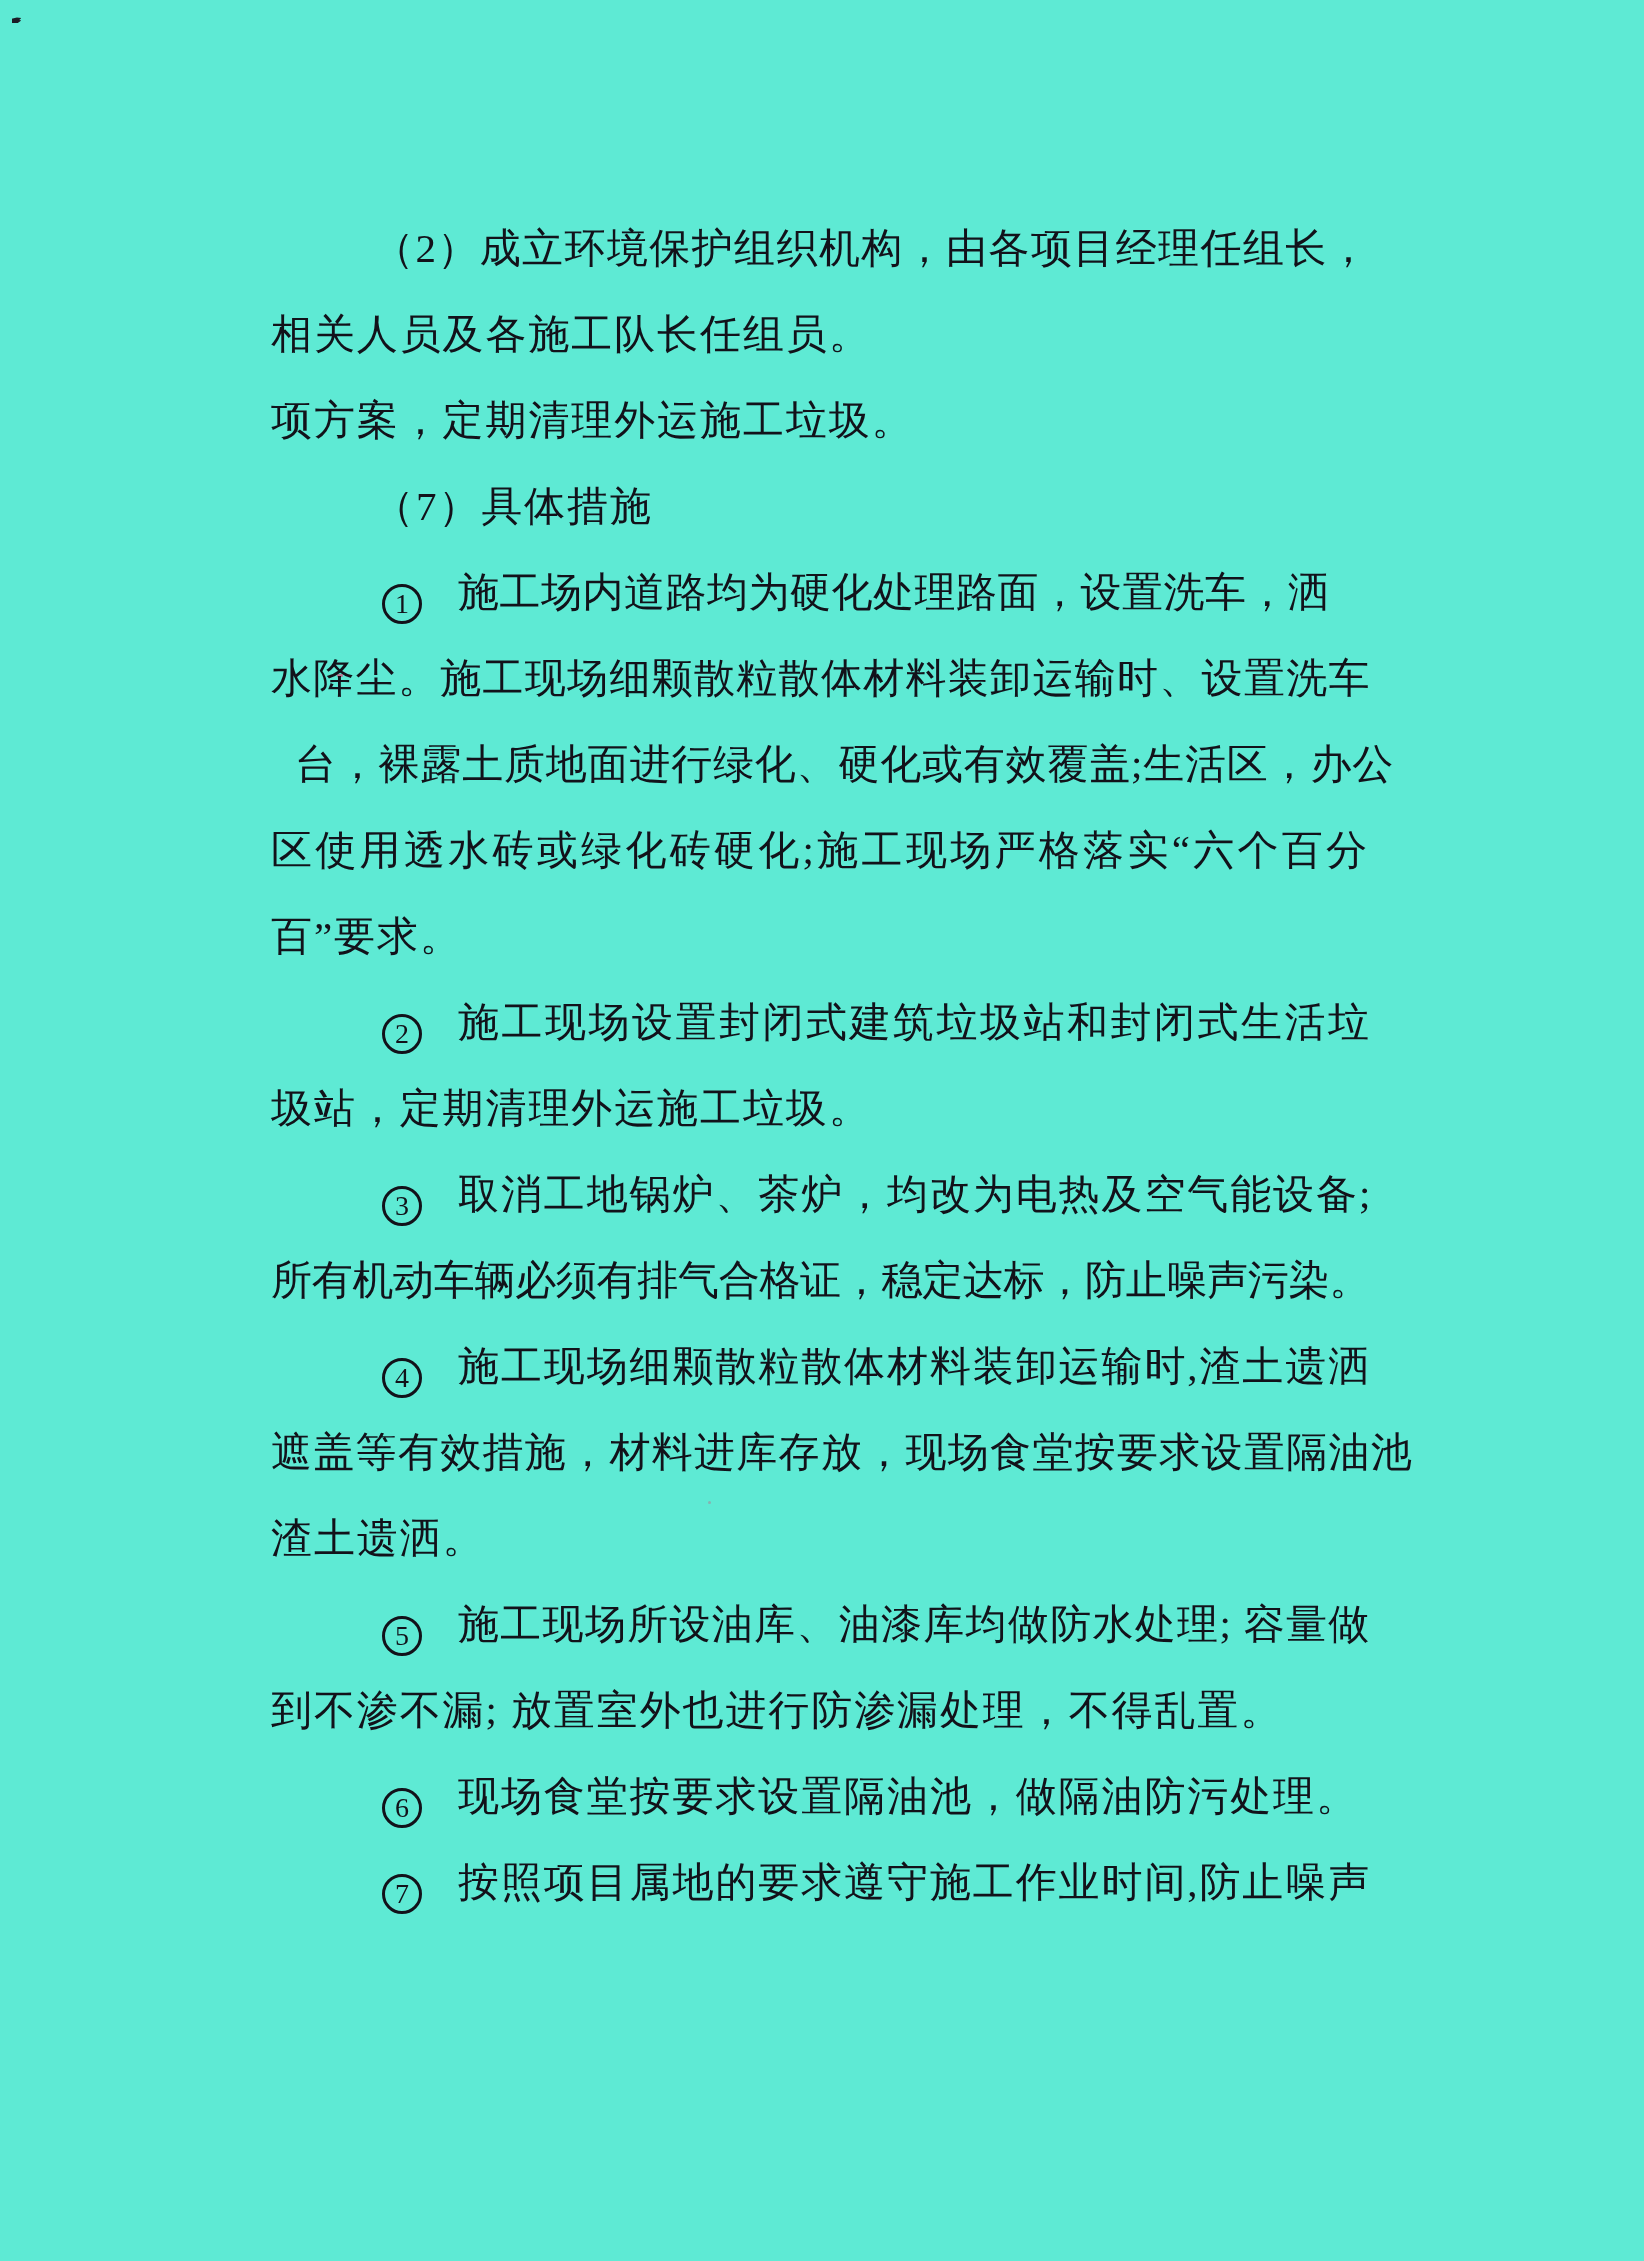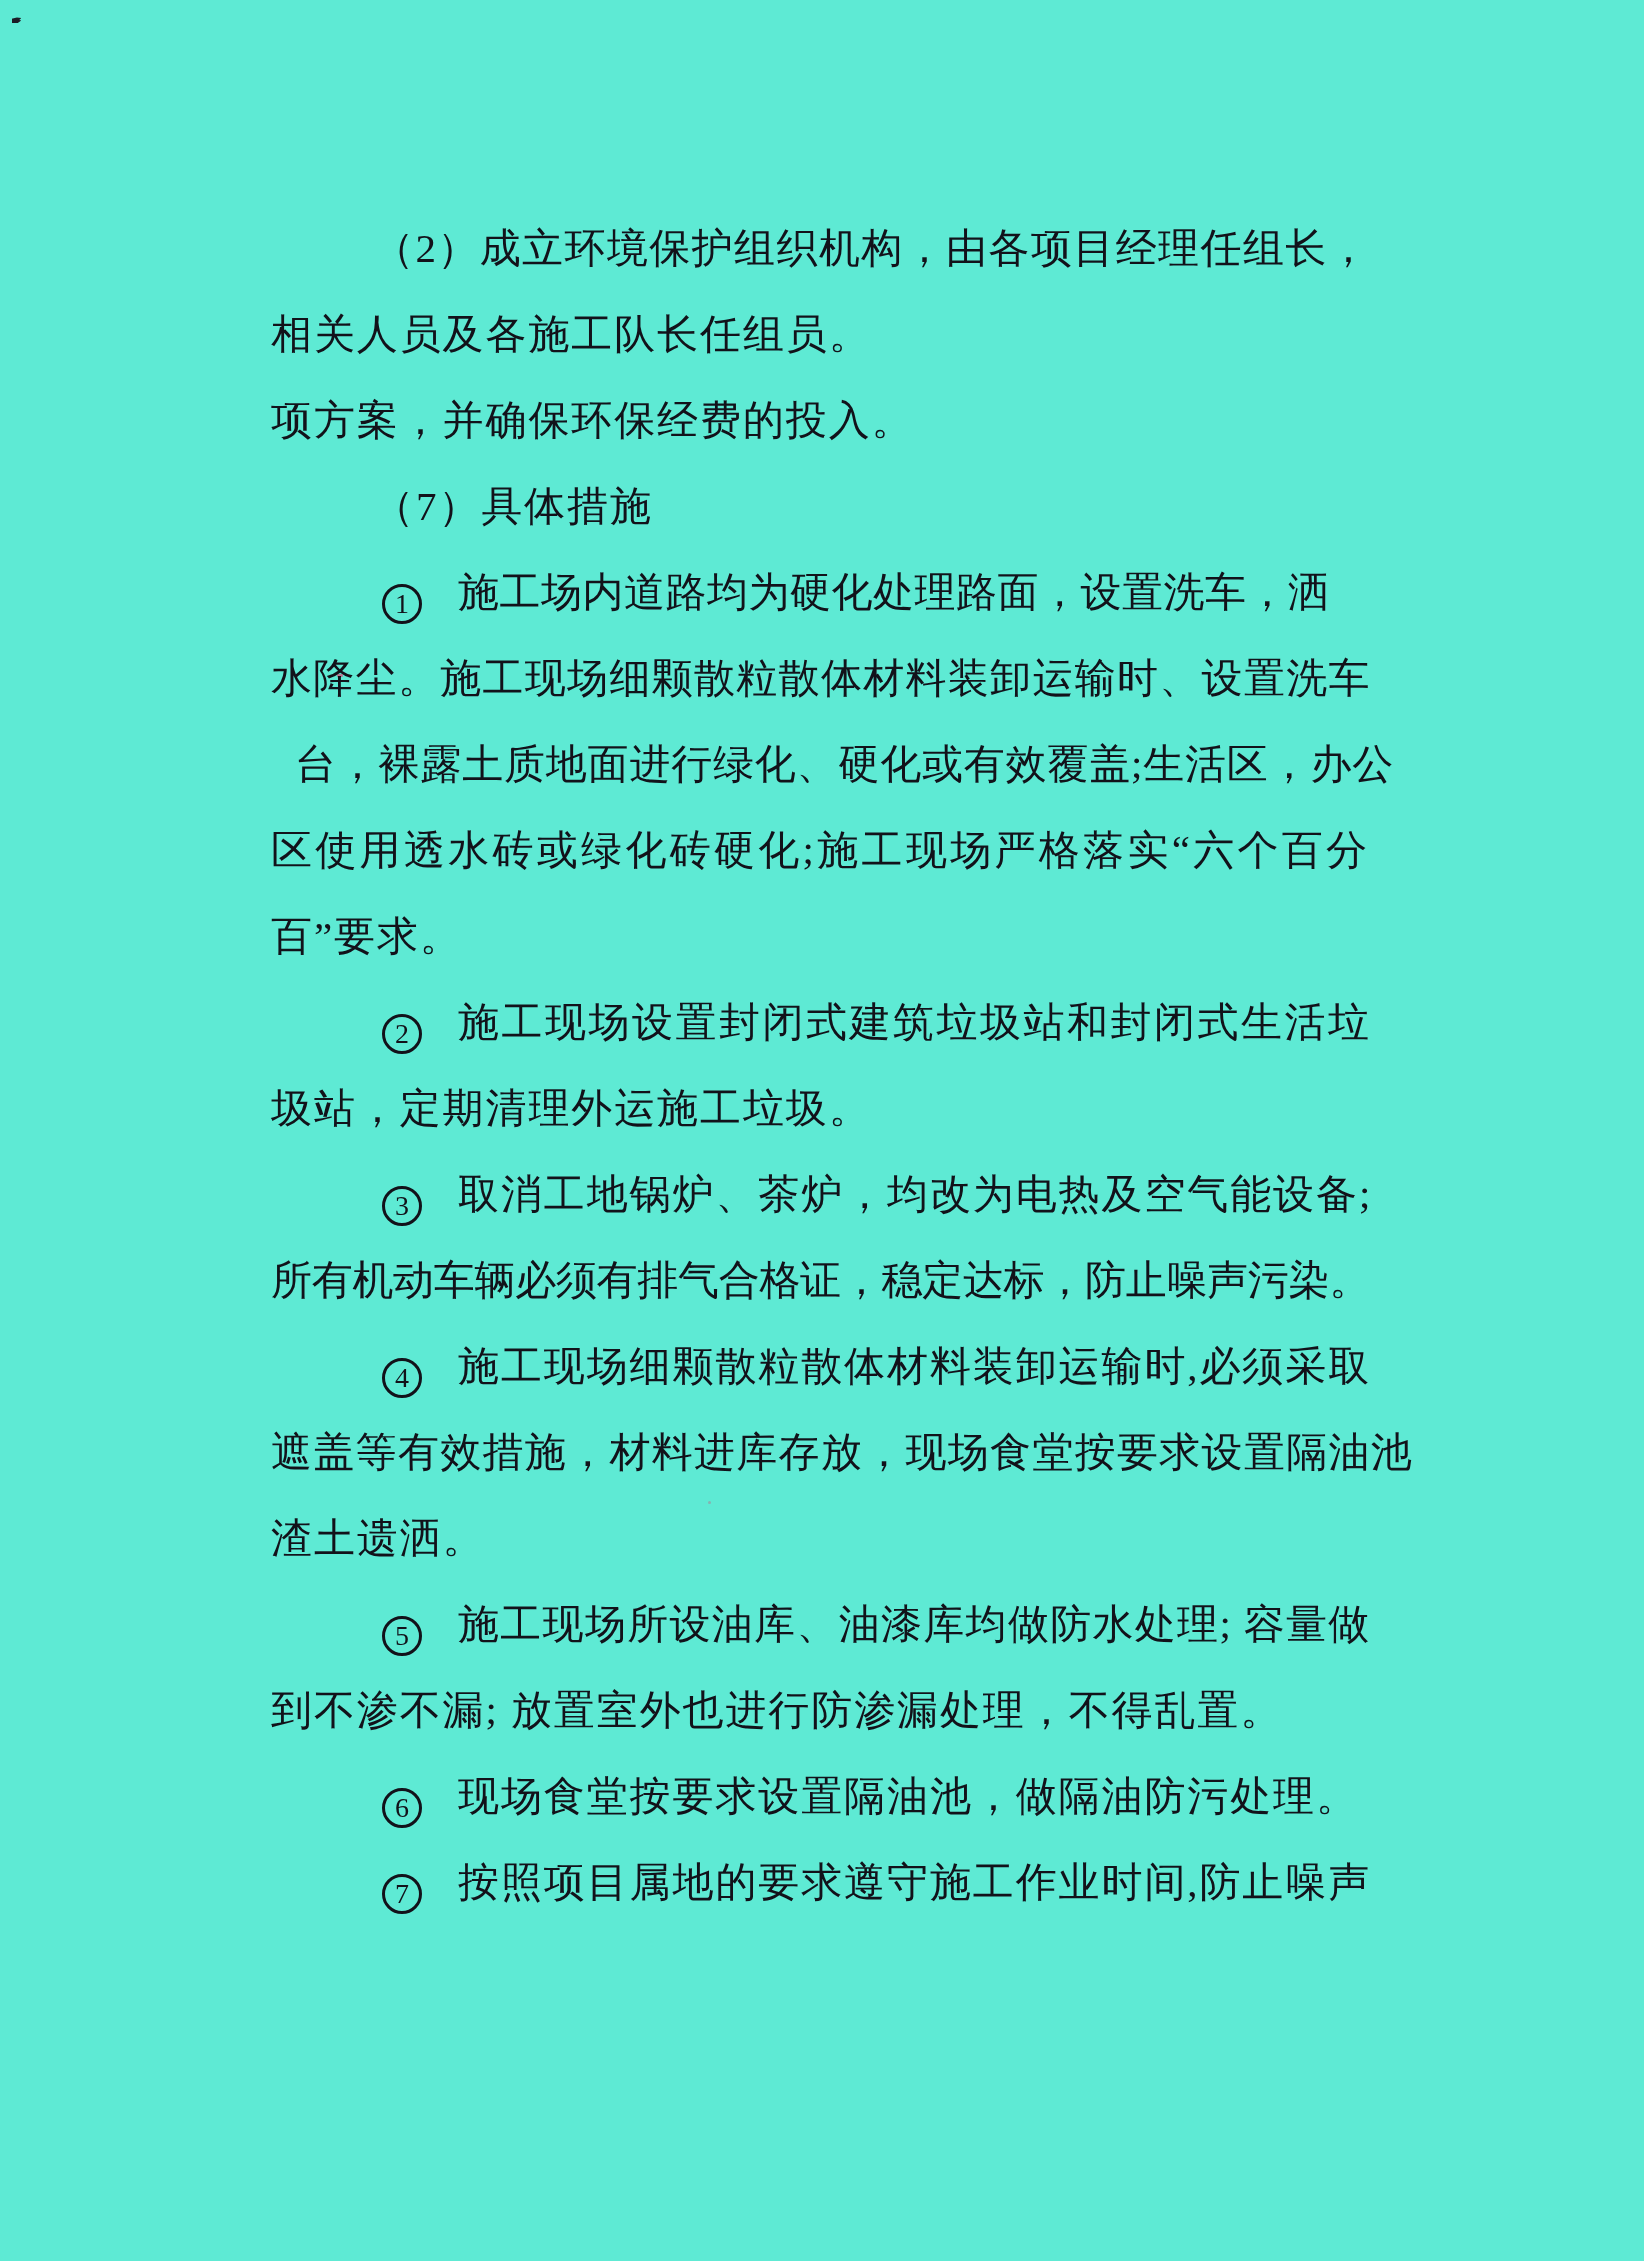--- a/index.html
+++ b/index.html
@@ -61,32 +61,32 @@
 </head>
 <body>
 
 <div class="page" style="background: #5eead4; color: rgb(18, 18, 26);">
   <div class="speck speck-corner"></div>
   <div class="speck speck-pink"></div>
   <div class="speck speck-dot"></div>
   <div class="doc-body" id="doc-body">
       <div class="line para fill"><span class="txt" style="letter-spacing: 1.4px;">（2）成立环境保护组织机构，由各项目经理任组长，</span></div>
       <div class="line none"><span class="txt">相关人员及各施工队长任组员。</span></div>
-      <div class="line none"><span class="txt">项方案，并确保环保经费的投入。</span></div>
+      <div class="line none"><span class="txt">项方案，定期清理外运施工垃圾。</span></div>
       <div class="line para"><span class="txt">（7）具体措施</span></div>
       <div class="line item fill"><span class="circ">1</span><span class="gap"></span><span class="txt" style="letter-spacing: 0.5px;">施工场内道路均为硬化处理路面，设置洗车，洒</span></div>
       <div class="line none fill"><span class="txt" style="letter-spacing: 1.3px;">水降尘。施工现场细颗散粒散体材料装卸运输时、设置洗车</span></div>
       <div class="line none fill"><span class="txt" style="letter-spacing: 0.8px; margin-left: 24px;">台，裸露土质地面进行绿化、硬化或有效覆盖;生活区，办公</span></div>
       <div class="line none fill"><span class="txt" style="letter-spacing: 3.3px;">区使用透水砖或绿化砖硬化;施工现场严格落实“六个百分</span></div>
       <div class="line none"><span class="txt">百”要求。</span></div>
       <div class="line item fill"><span class="circ">2</span><span class="gap"></span><span class="txt" style="letter-spacing: 2.5px;">施工现场设置封闭式建筑垃圾站和封闭式生活垃</span></div>
       <div class="line none"><span class="txt">圾站，定期清理外运施工垃圾。</span></div>
       <div class="line item fill"><span class="circ">3</span><span class="gap"></span><span class="txt" style="letter-spacing: 1.9px;">取消工地锅炉、茶炉，均改为电热及空气能设备;</span></div>
       <div class="line none fill"><span class="txt" style="letter-spacing: -0.3px; text-align: right;">所有机动车辆必须有排气合格证，稳定达标，防止噪声污染。</span></div>
-      <div class="line item fill"><span class="circ">4</span><span class="gap"></span><span class="txt" style="letter-spacing: 1.9px;">施工现场细颗散粒散体材料装卸运输时,必须采取</span></div>
+      <div class="line item fill"><span class="circ">4</span><span class="gap"></span><span class="txt" style="letter-spacing: 1.9px;">施工现场细颗散粒散体材料装卸运输时,渣土遗洒</span></div>
       <div class="line none fill"><span class="txt" style="letter-spacing: 1.3px;">遮盖等有效措施，材料进库存放，现场食堂按要求设置隔油池</span></div>
       <div class="line none"><span class="txt">渣土遗洒。</span></div>
       <div class="line item fill"><span class="circ">5</span><span class="gap"></span><span class="txt" style="letter-spacing: 1.3px;">施工现场所设油库、油漆库均做防水处理; 容量做</span></div>
       <div class="line none"><span class="txt">到不渗不漏; 放置室外也进行防渗漏处理，不得乱置。</span></div>
       <div class="line item"><span class="circ">6</span><span class="gap"></span><span class="txt">现场食堂按要求设置隔油池，做隔油防污处理。</span></div>
       <div class="line item fill"><span class="circ">7</span><span class="gap"></span><span class="txt" style="letter-spacing: 1.9px;">按照项目属地的要求遵守施工作业时间,防止噪声</span></div>
     </div>
 </div>
 
 

